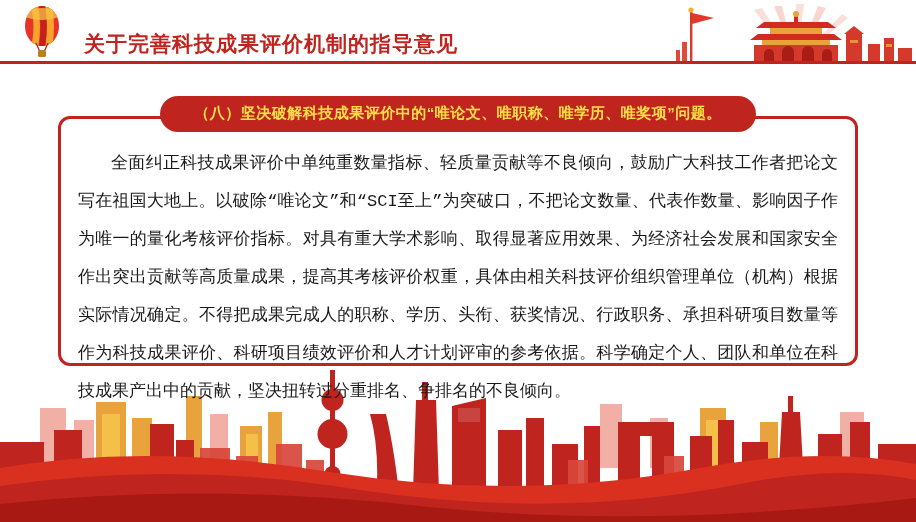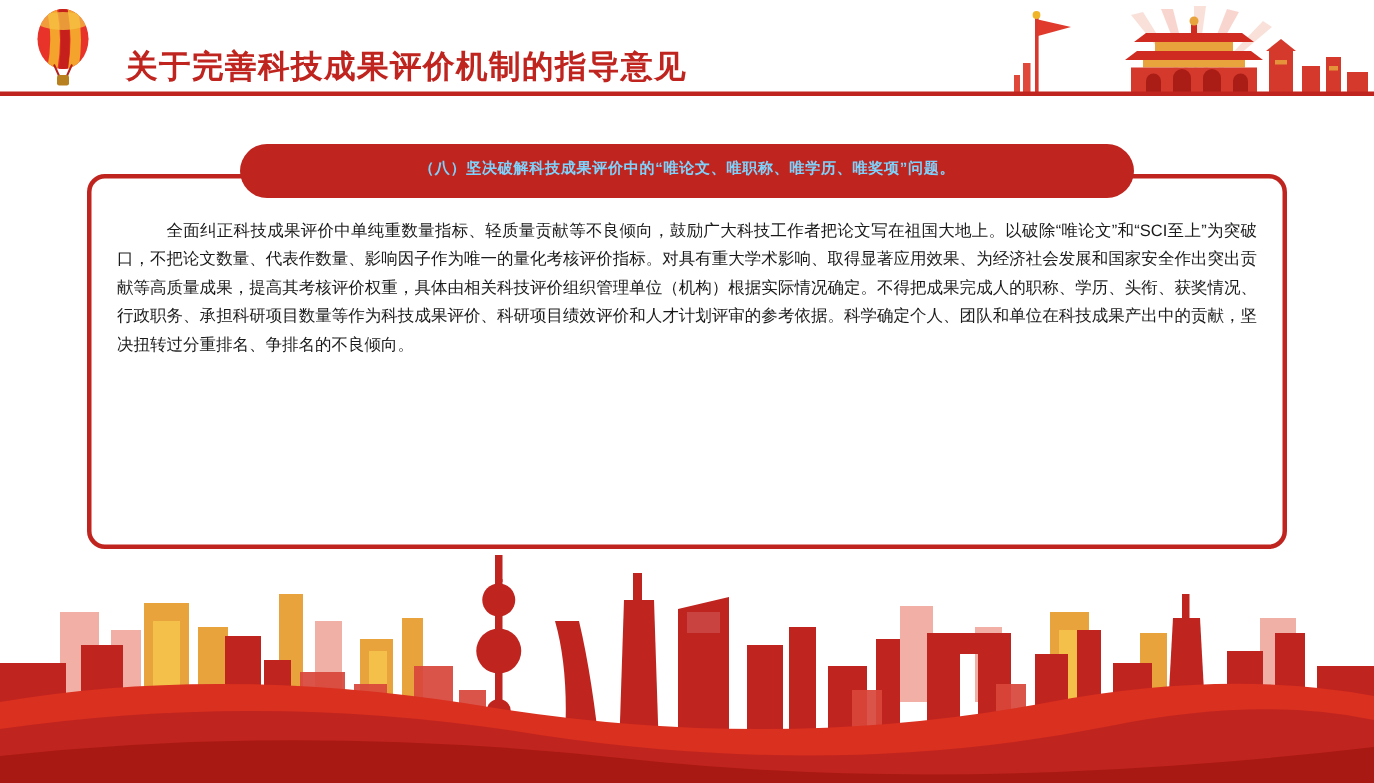--- a/index.html
+++ b/index.html
@@ -86,38 +86,39 @@
     top: 96px;
     width: 596px;
     background: #c0241f;
     border-radius: 20px;
     padding: 6px 22px 8px 22px;
     box-sizing: border-box;
     z-index: 14;
     text-align: center;
   }
   .banner-text {
-    color: #7dd3fc;
-    font-size: 10px;
+    color: #fde047;
+    font-size: 15px;
     font-weight: bold;
     line-height: 22px;
     letter-spacing: 0.5px;
   }
   .body-text {
     position: absolute;
     left: 78px;
     top: 145px;
     width: 760px;
-    font-size: 11px;
-    line-height: 19px;
+    font-size: 17px;
+    line-height: 38px;
     color: #1a1a1a;
     text-align: justify;
     text-justify: inter-ideograph;
     text-indent: 33px;
     z-index: 15;
+    font-family: Liberation Mono, monospace;
   }
 
   
   .bottom-art {
     position: absolute;
     left: 0;
     top: 356px;
     width: 916px;
     height: 166px;
     overflow: hidden;

